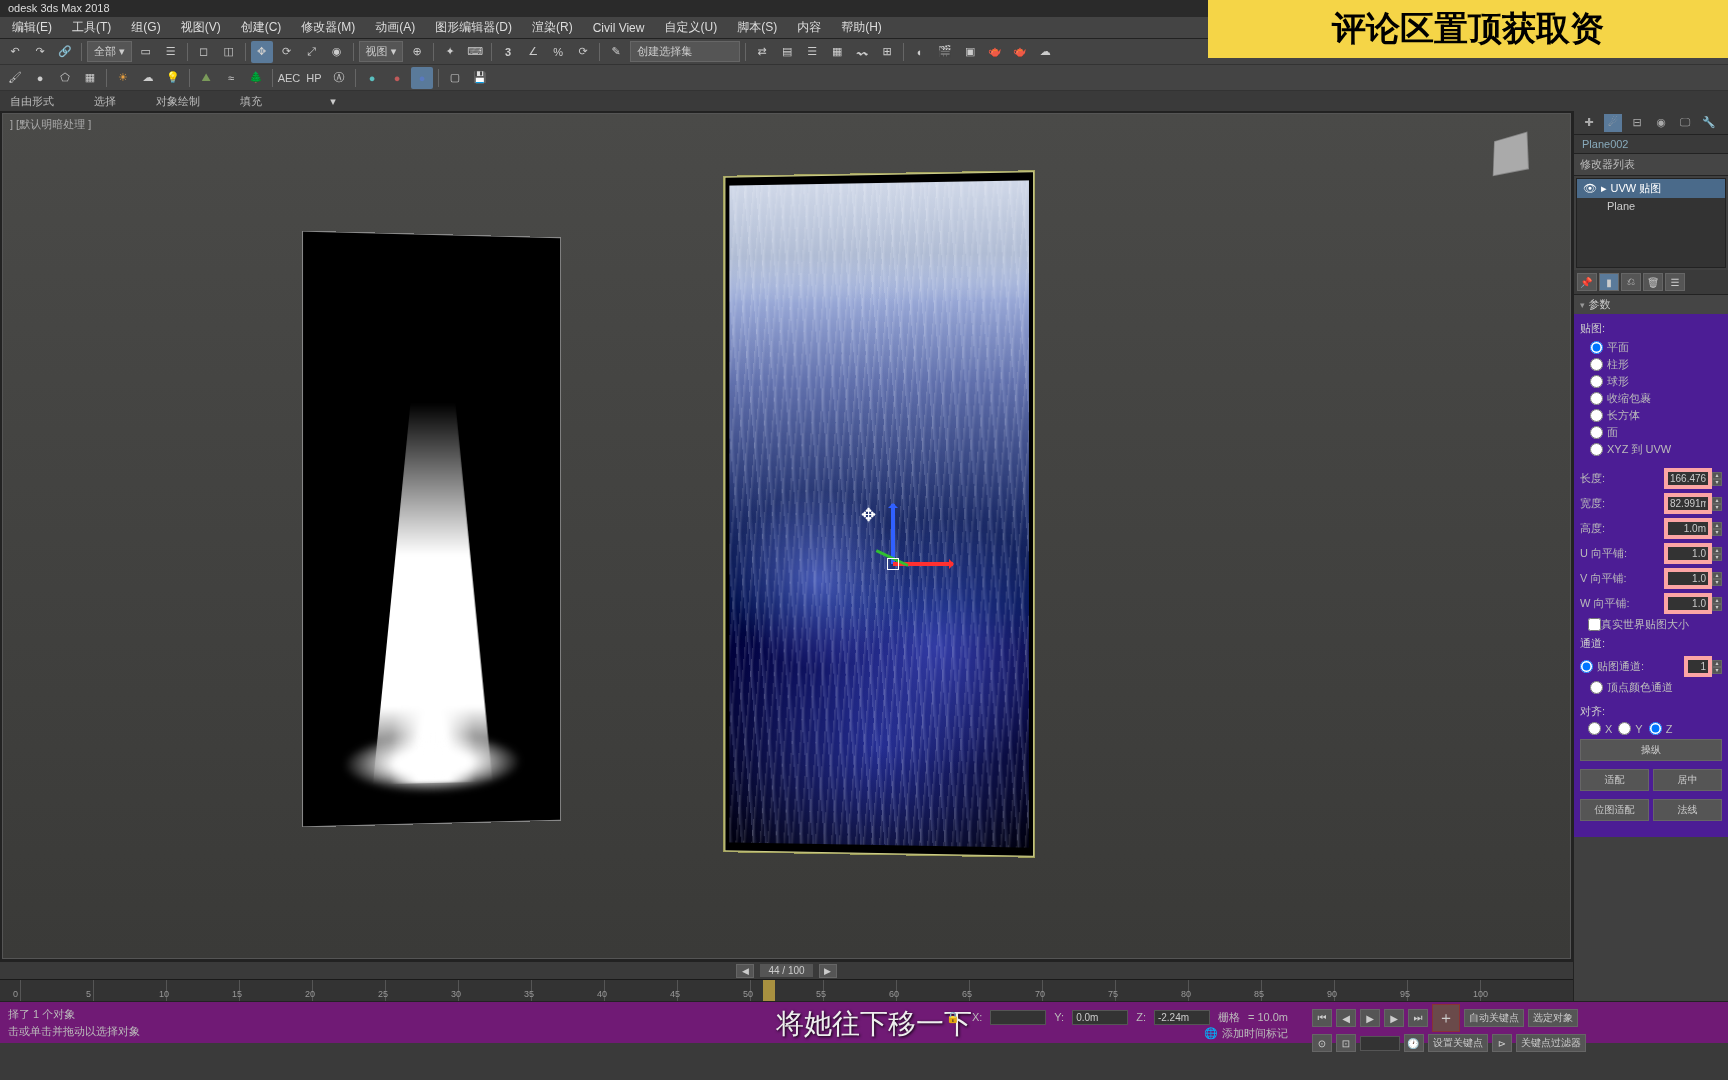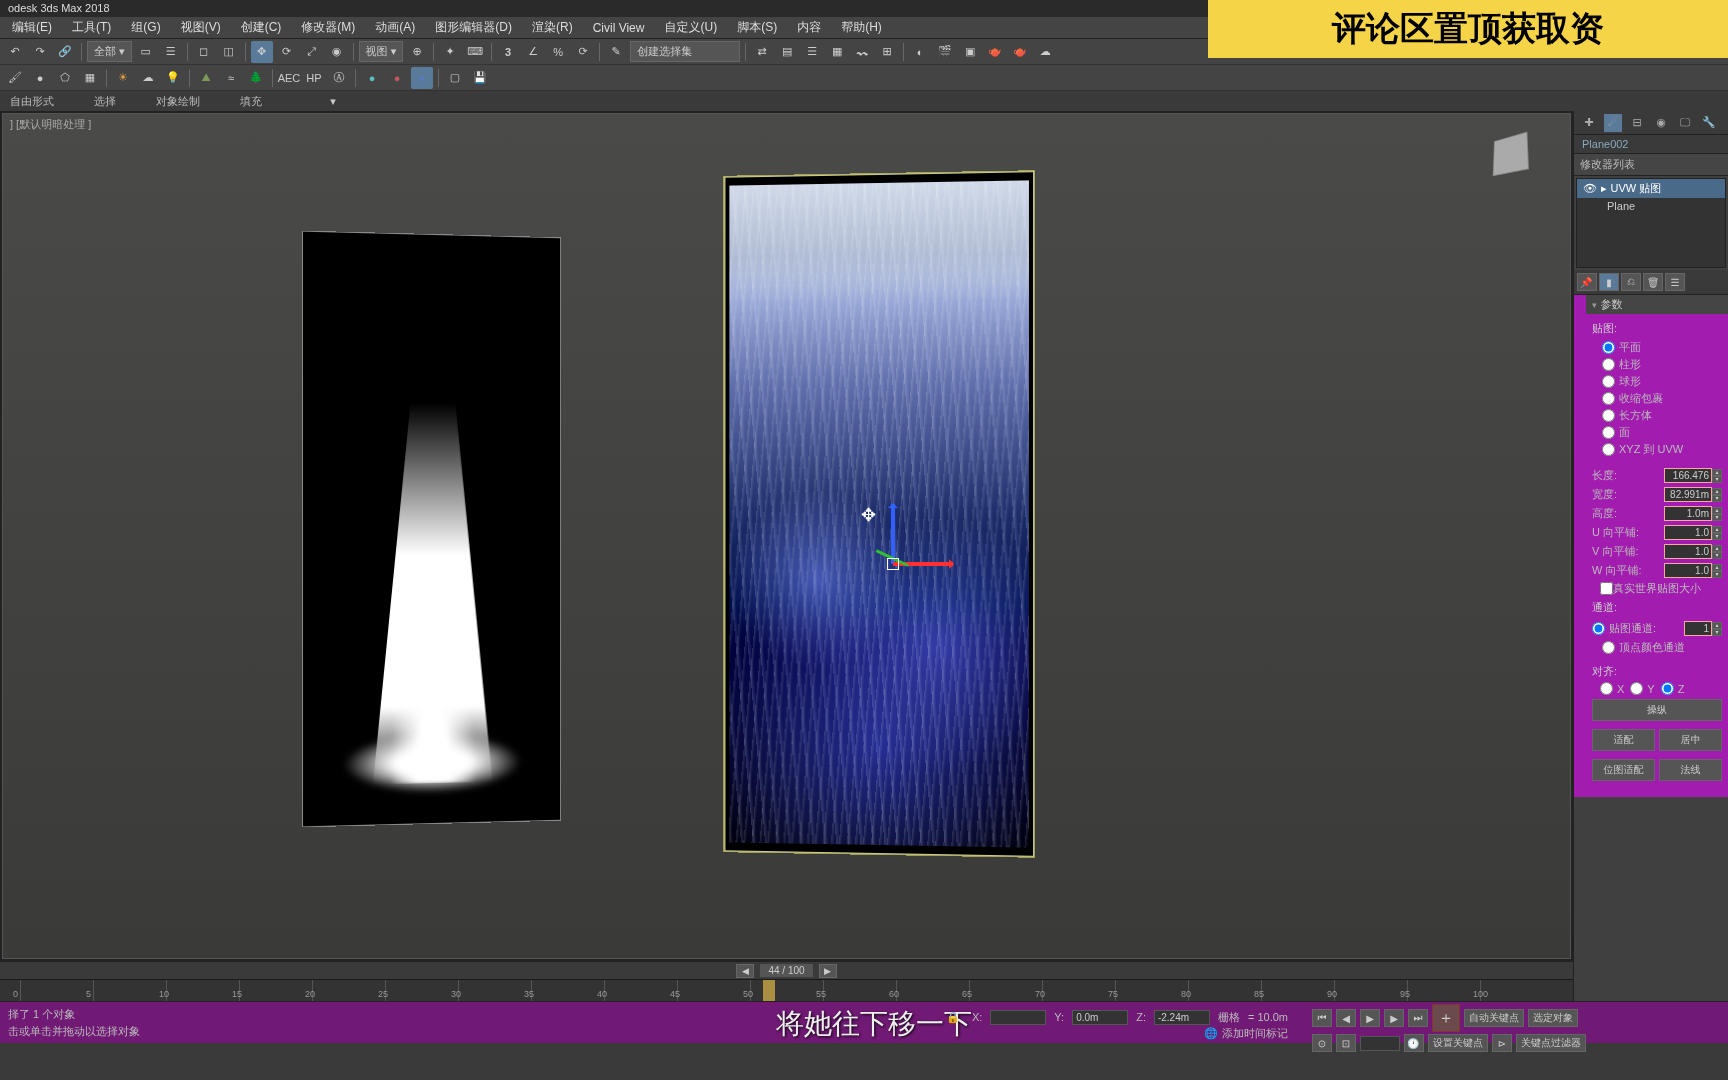--- a/index.html
+++ b/index.html
@@ -71,32 +71,32 @@
 .panel-tab-icon { width:18px; height:18px; display:flex; align-items:center; justify-content:center; cursor:pointer; color:#aaa; }
 .panel-tab-icon.active { background:#5a7a9a; }
 .obj-name { padding:3px 8px; background:#3a3a3a; color:#8ab; border-bottom:1px solid #222; }
 .rollout-title { background:#454545; padding:3px 6px; color:#bbb; border-bottom:1px solid #222; }
 .mod-list { background:#333; height:90px; border:1px solid #222; margin:2px; overflow:auto; }
 .mod-item { padding:2px 6px; display:flex; align-items:center; gap:4px; cursor:pointer; }
 .mod-item.active { background:#4a6a8a; color:#fff; }
 .mod-toolbar { display:flex; gap:2px; padding:3px; background:#3a3a3a; border-bottom:1px solid #222; }
 .mod-tb-btn { width:20px; height:18px; background:#555; border:1px solid #666; cursor:pointer; display:flex; align-items:center; justify-content:center; font-size:10px; }
 .mod-tb-btn.active { background:#5a7a9a; }
-.rollout { background:#a21caf;padding-left:12px; }
+.rollout { background:#4c1d95; }
 .rollout-header { background:#454545; padding:2px 6px; cursor:pointer; display:flex; align-items:center; gap:4px; }
 .rollout-header::before { content:"▾"; font-size:9px; color:#999; }
 .rollout-body { padding:4px 6px; }
 .rollout-body .group { margin:3px 0 8px 0; }
 .rollout-body .group-title { color:#ccc; margin-bottom:3px; }
 .radio-row { display:flex; align-items:center; gap:4px; padding:1px 0 1px 10px; color:#bbb; cursor:pointer; }
 .radio-row input { margin:0; }
 .spin-row { display:flex; align-items:center; justify-content:space-between; padding:2px 0; }
 .spin-row label { color:#bbb; }
 .spinner { display:flex; align-items:center; }
-.spinner input { width:48px; background:#333; color:#ccc; border:1px solid #fca5a5; padding:1px 2px; font-size:10px; text-align:right; }
+.spinner input { width:48px; background:#333; color:#ccc; border:4px solid #fca5a5; padding:1px 2px; font-size:10px; text-align:right; }
 .spinner .arrows { width:10px; display:flex; flex-direction:column; }
 .spinner .arrows span { height:7px; background:#555; border:1px solid #666; font-size:6px; line-height:5px; text-align:center; cursor:pointer; }
 .check-row { display:flex; align-items:center; padding:1px 0 1px 8px; color:#bbb; }
 .btn-row { display:flex; gap:4px; padding:4px 0; }
 .panel-btn { flex:1; background:#555; border:1px solid #666; color:#ccc; padding:3px 2px; font-size:10px; text-align:center; cursor:pointer; }
 .align-grid { display:flex; gap:6px; padding-left:8px; }
 
 
 .timeline-bar { background:#3a3a3a; height:18px; display:flex; align-items:center; justify-content:center; gap:6px; border-top:1px solid #222; }
 .timeline-bar .nav-btn { width:18px; height:14px; background:#555; border:1px solid #666; cursor:pointer; font-size:9px; display:flex; align-items:center; justify-content:center; }

